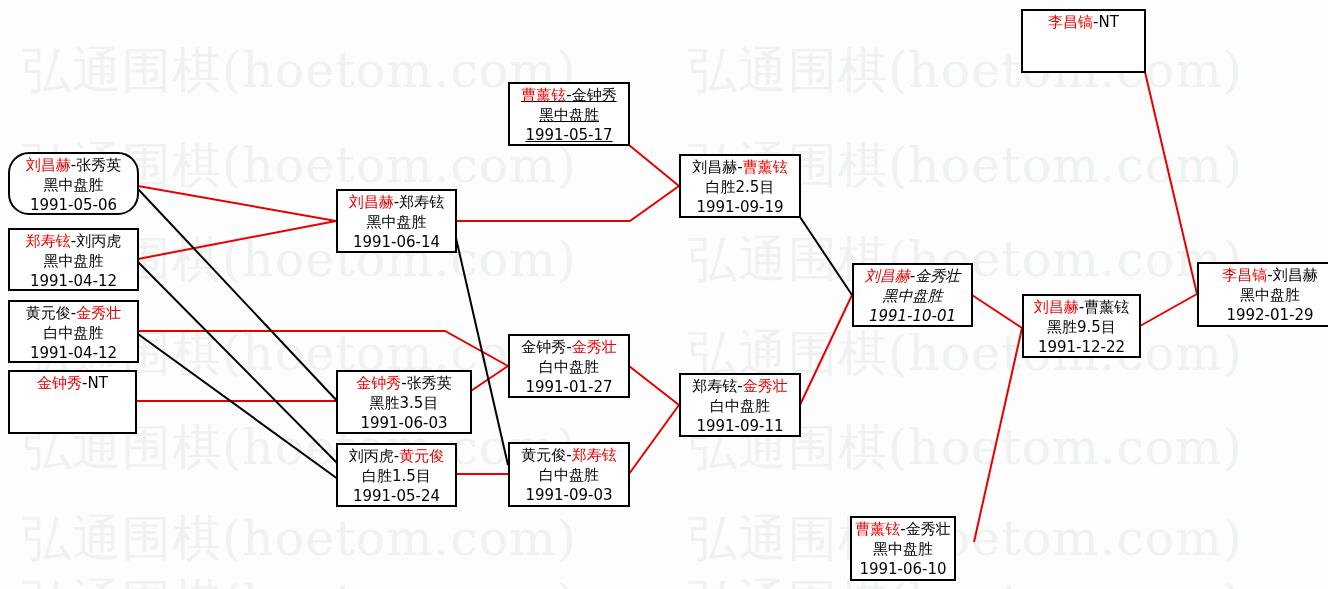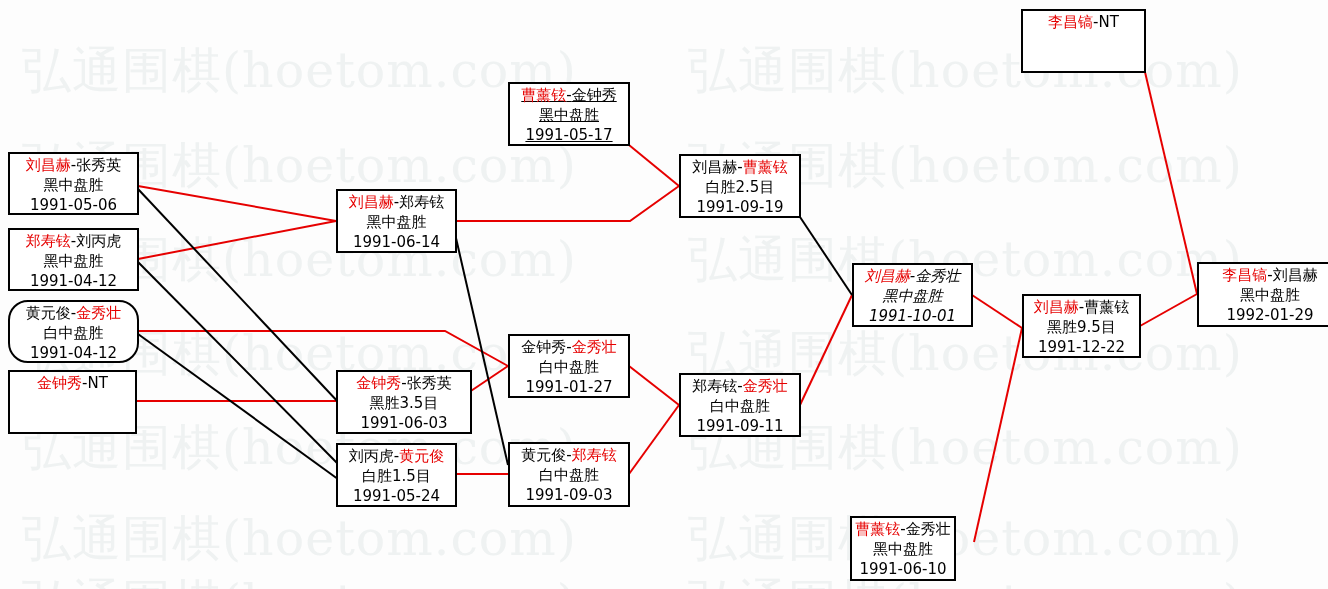--- a/index.html
+++ b/index.html
@@ -59,31 +59,31 @@
       <polyline points="974,542 1022,328" fill="none" stroke="#e60000" stroke-width="2"></polyline>
       <polyline points="1140,326 1197,294" fill="none" stroke="#e60000" stroke-width="2"></polyline>
       <polyline points="1145,72 1197,294" fill="none" stroke="#e60000" stroke-width="2"></polyline>
       <polyline points="138,189 340,404" fill="none" stroke="#000000" stroke-width="2"></polyline>
       <polyline points="138,262 342,468" fill="none" stroke="#000000" stroke-width="2"></polyline>
       <polyline points="138,334 342,482" fill="none" stroke="#000000" stroke-width="2"></polyline>
       <polyline points="456,238 508,465" fill="none" stroke="#000000" stroke-width="2"></polyline>
       <polyline points="800,217 852,295" fill="none" stroke="#000000" stroke-width="2"></polyline>
     </svg>
   <div id="boxes">
-      <div class="match" style="left: 8px; top: 152px; width: 131px; height: 63px;">
+      <div class="match" style="left: 8px; top: 152px; width: 131px; height: 63px; border-radius: 21px;">
         <div class="row"><span style="color: rgb(230, 0, 0);">刘昌赫</span><span>-</span><span style="color: rgb(0, 0, 0);">张秀英</span></div>
         <div class="row">黑中盘胜</div>
         <div class="row">1991-05-06</div>
       </div>
       <div class="match" style="left: 8px; top: 228px; width: 131px; height: 63px;">
         <div class="row"><span style="color: rgb(230, 0, 0);">郑寿铉</span><span>-</span><span style="color: rgb(0, 0, 0);">刘丙虎</span></div>
         <div class="row">黑中盘胜</div>
         <div class="row">1991-04-12</div>
       </div>
-      <div class="match" style="left: 8px; top: 300px; width: 131px; height: 63px; border-radius: 20px;">
+      <div class="match" style="left: 8px; top: 300px; width: 131px; height: 63px;">
         <div class="row"><span style="color: rgb(0, 0, 0);">黄元俊</span><span>-</span><span style="color: rgb(230, 0, 0);">金秀壮</span></div>
         <div class="row">白中盘胜</div>
         <div class="row">1991-04-12</div>
       </div>
       <div class="match" style="left: 8px; top: 370px; width: 129px; height: 64px;">
         <div class="row"><span style="color: rgb(230, 0, 0);">金钟秀</span><span>-</span><span style="color: rgb(0, 0, 0);">NT</span></div>
         <div class="row"></div>
         <div class="row"></div>
       </div>
       <div class="match" style="left: 336px; top: 189px; width: 121px; height: 64px;">

